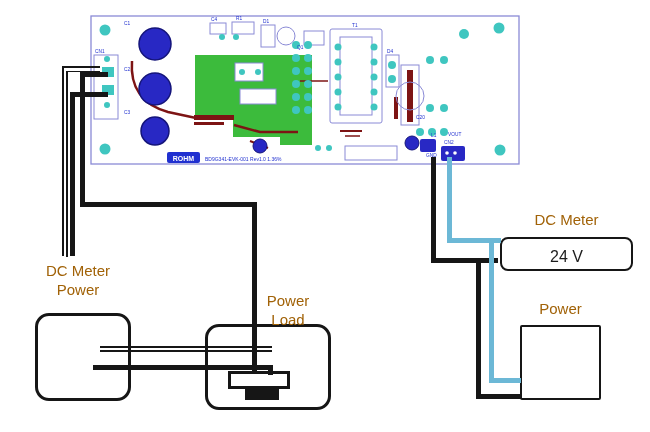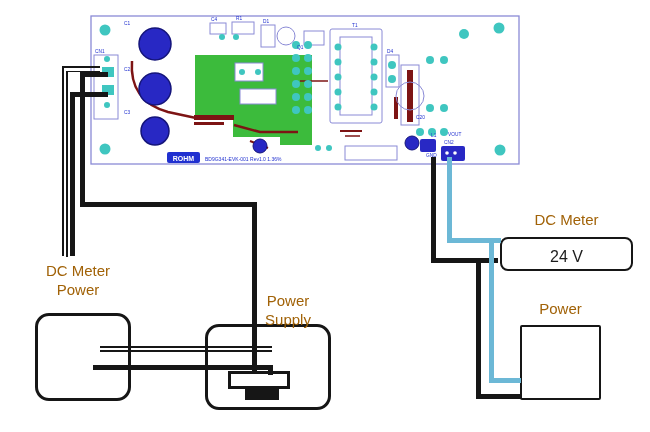--- a/index.html
+++ b/index.html
@@ -185,18 +185,18 @@
   <div class="wire blue" style="left:489px;top:378px;width:32px;height:5px;"></div>
   <div class="wire" style="left:476px;top:263px;width:5px;height:134px;"></div>
   <div class="wire" style="left:476px;top:394px;width:46px;height:5px;"></div>
 
   <div class="lbl" style="left:28px;top:261px;width:100px;">
     <div>DC Meter</div>
     <div>Power</div>
   </div>
   <div class="lbl" style="left:238px;top:291px;width:100px;">
     <div>Power</div>
-    <div>Supply</div>
+    <div>Load</div>
   </div>
   <div class="lbl" style="left:500px;top:210px;width:133px;">DC Meter</div>
   <div class="lbl" style="left:520px;top:299px;width:81px;">Power</div>
 
 </div>
 
 </body></html>

